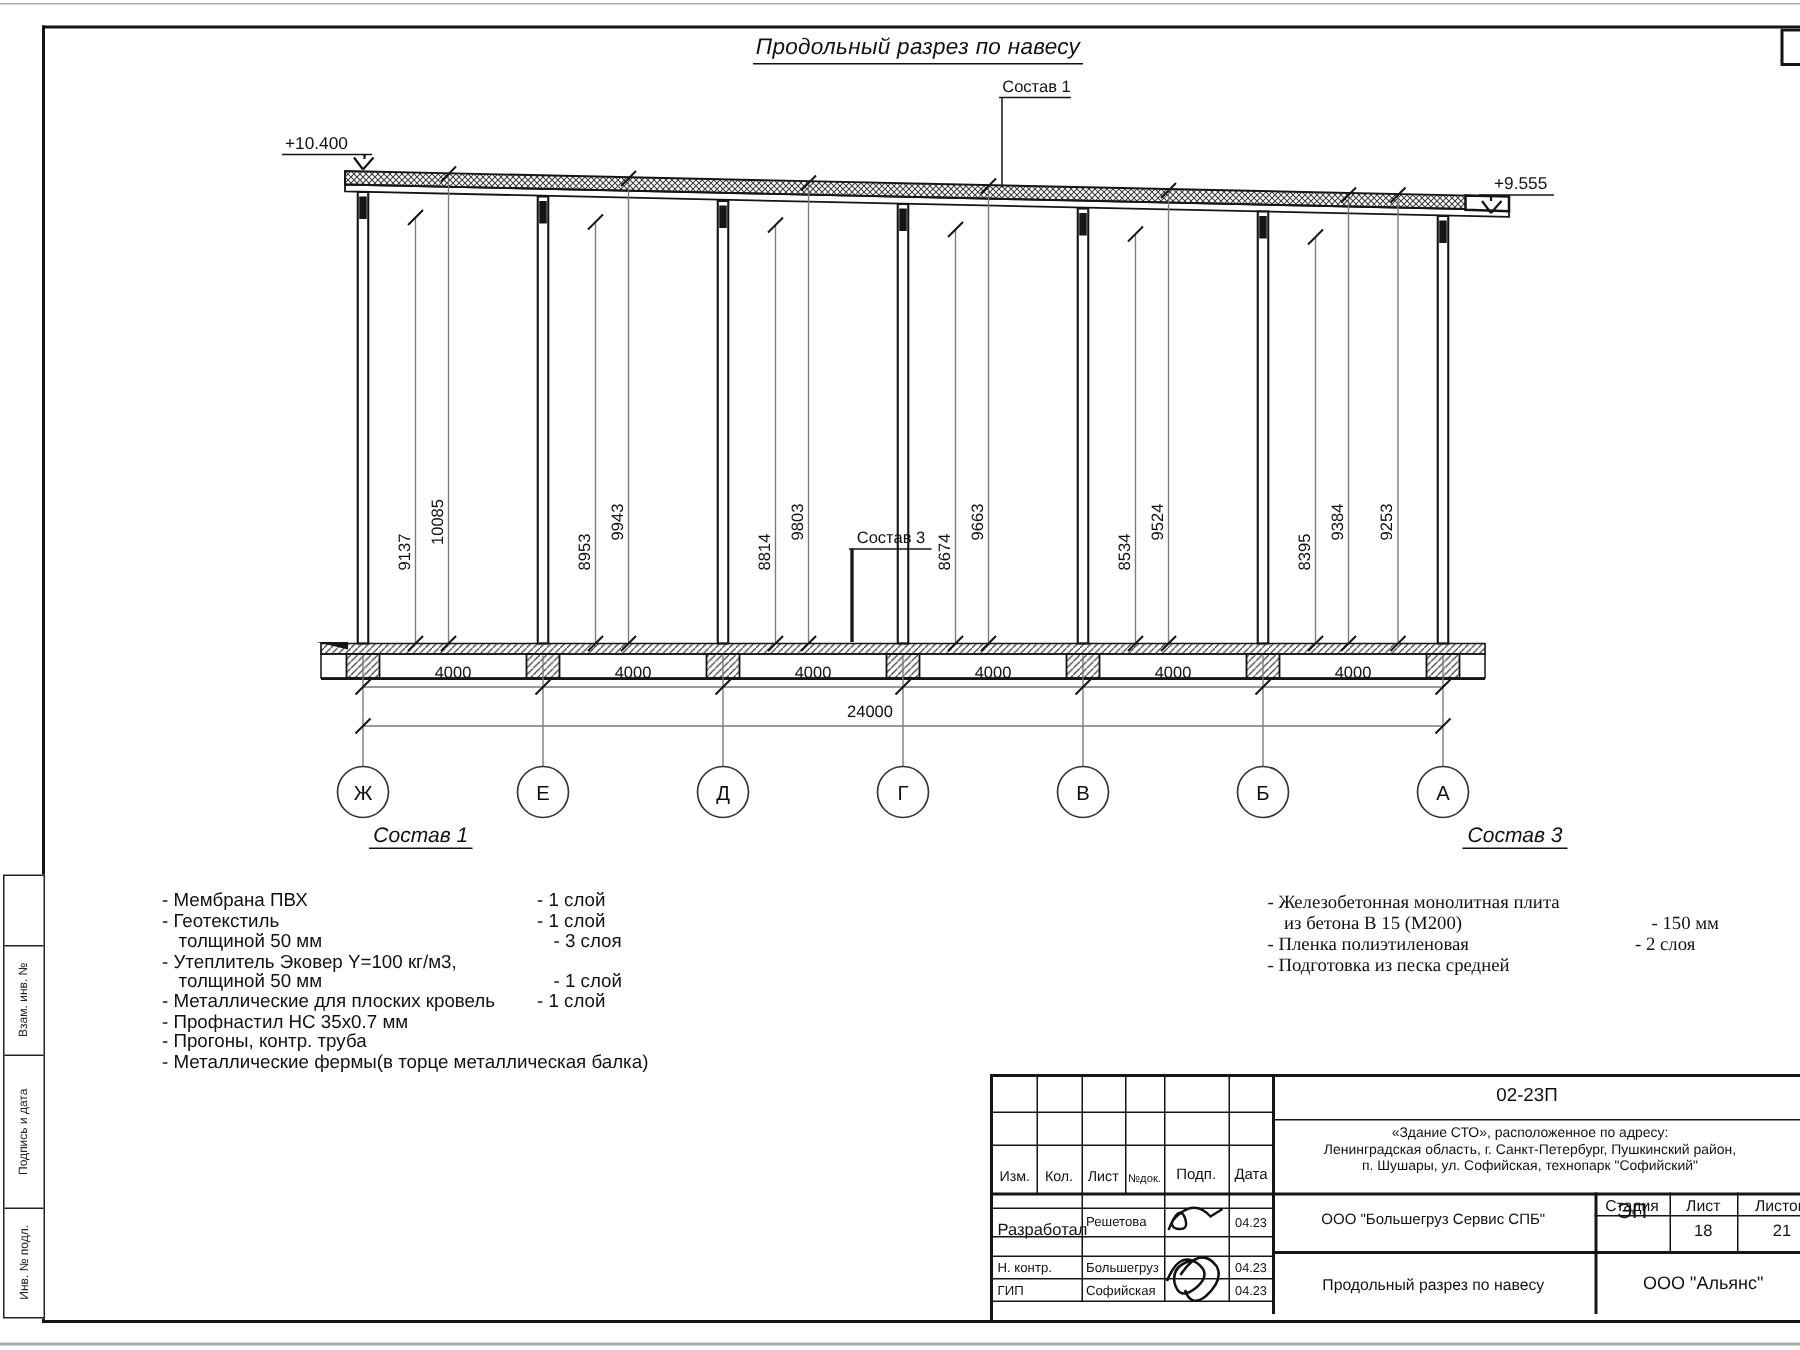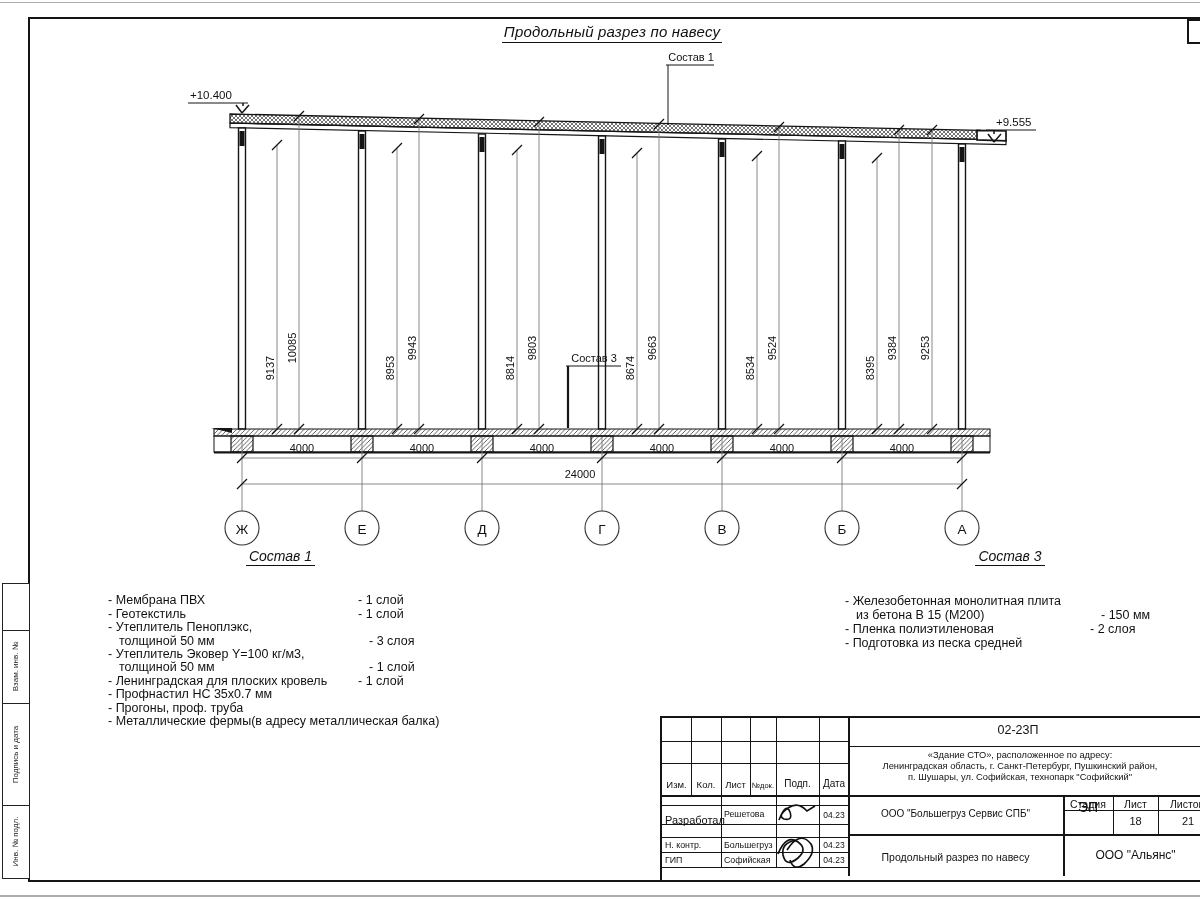--- a/index.html
+++ b/index.html
@@ -16,21 +16,21 @@
   .sheet-title span{font-style:italic;font-size:15px;letter-spacing:.2px;
         border-bottom:1.2px solid #111;padding:0 2px 2px 2px;}
   
   .comp{position:absolute;font-size:12.5px;line-height:13.4px;}
   .comp .ctitle{font-style:italic;font-size:14px;text-align:center;margin-bottom:31px;}
   .comp .ctitle span{border-bottom:1.1px solid #111;padding:0 3px 1px 3px;}
   .comp .row{display:flex;white-space:nowrap;}
   .comp .nm{min-width:250px;}
   .comp .ind{padding-left:11px;}
   .comp3 .nm{min-width:245px;}
-  .comp3 .row{line-height:14px;}
+  .comp3 .row{line-height:14px;font-family:Liberation Serif, serif;}
   
   .tb{position:absolute;left:660px;top:716px;width:546px;height:162px;
       border:2px solid #151515;border-right:none;background:#fff;}
   .tb .ln{position:absolute;background:#151515;}
   .tb .cell{position:absolute;text-align:center;overflow:visible;white-space:nowrap;}
   .tb .lft{text-align:left;}
   
   .margin-stamps{position:absolute;left:2px;top:583px;width:26px;height:294px;
       border:1.5px solid #222;background:#fff;}
   .margin-stamps .div{position:absolute;left:0;width:100%;height:1px;background:#222;}
@@ -202,49 +202,45 @@
   <div class="ctitle"><span>Состав 1</span></div>
   <div class="row">
       <span class="nm">- Мембрана ПВХ</span>
       <span>- 1 слой</span>
     </div>
   <div class="row">
       <span class="nm">- Геотекстиль</span>
       <span>- 1 слой</span>
     </div>
   <div class="row">
-      <span class="nm">- Утеплитель Пеноплэкс,</span>
-      <span></span>
-    </div>
-  <div class="row">
       <span class="nm ind">толщиной 50 мм</span>
       <span>- 3 слоя</span>
     </div>
   <div class="row">
       <span class="nm">- Утеплитель Эковер Y=100 кг/м3,</span>
       <span></span>
     </div>
   <div class="row">
       <span class="nm ind">толщиной 50 мм</span>
       <span>- 1 слой</span>
     </div>
   <div class="row">
-      <span class="nm">- Ленинградская для плоских кровель</span>
+      <span class="nm">- Металлические для плоских кровель</span>
       <span>- 1 слой</span>
     </div>
   <div class="row">
       <span class="nm">- Профнастил НС 35х0.7 мм</span>
       <span></span>
     </div>
   <div class="row">
-      <span class="nm">- Прогоны, проф. труба</span>
-      <span></span>
-    </div>
-  <div class="row">
-      <span class="nm">- Металлические фермы(в адресу металлическая балка)</span>
+      <span class="nm">- Прогоны, контр. труба</span>
+      <span></span>
+    </div>
+  <div class="row">
+      <span class="nm">- Металлические фермы(в торце металлическая балка)</span>
       <span></span>
     </div>
 </div>
 
 <div class="comp comp3" style="left:845px;top:550px;width:330px">
   <div class="ctitle"><span>Состав 3</span></div>
   <div class="row">
       <span class="nm">- Железобетонная  монолитная плита</span>
       <span></span>
     </div>

